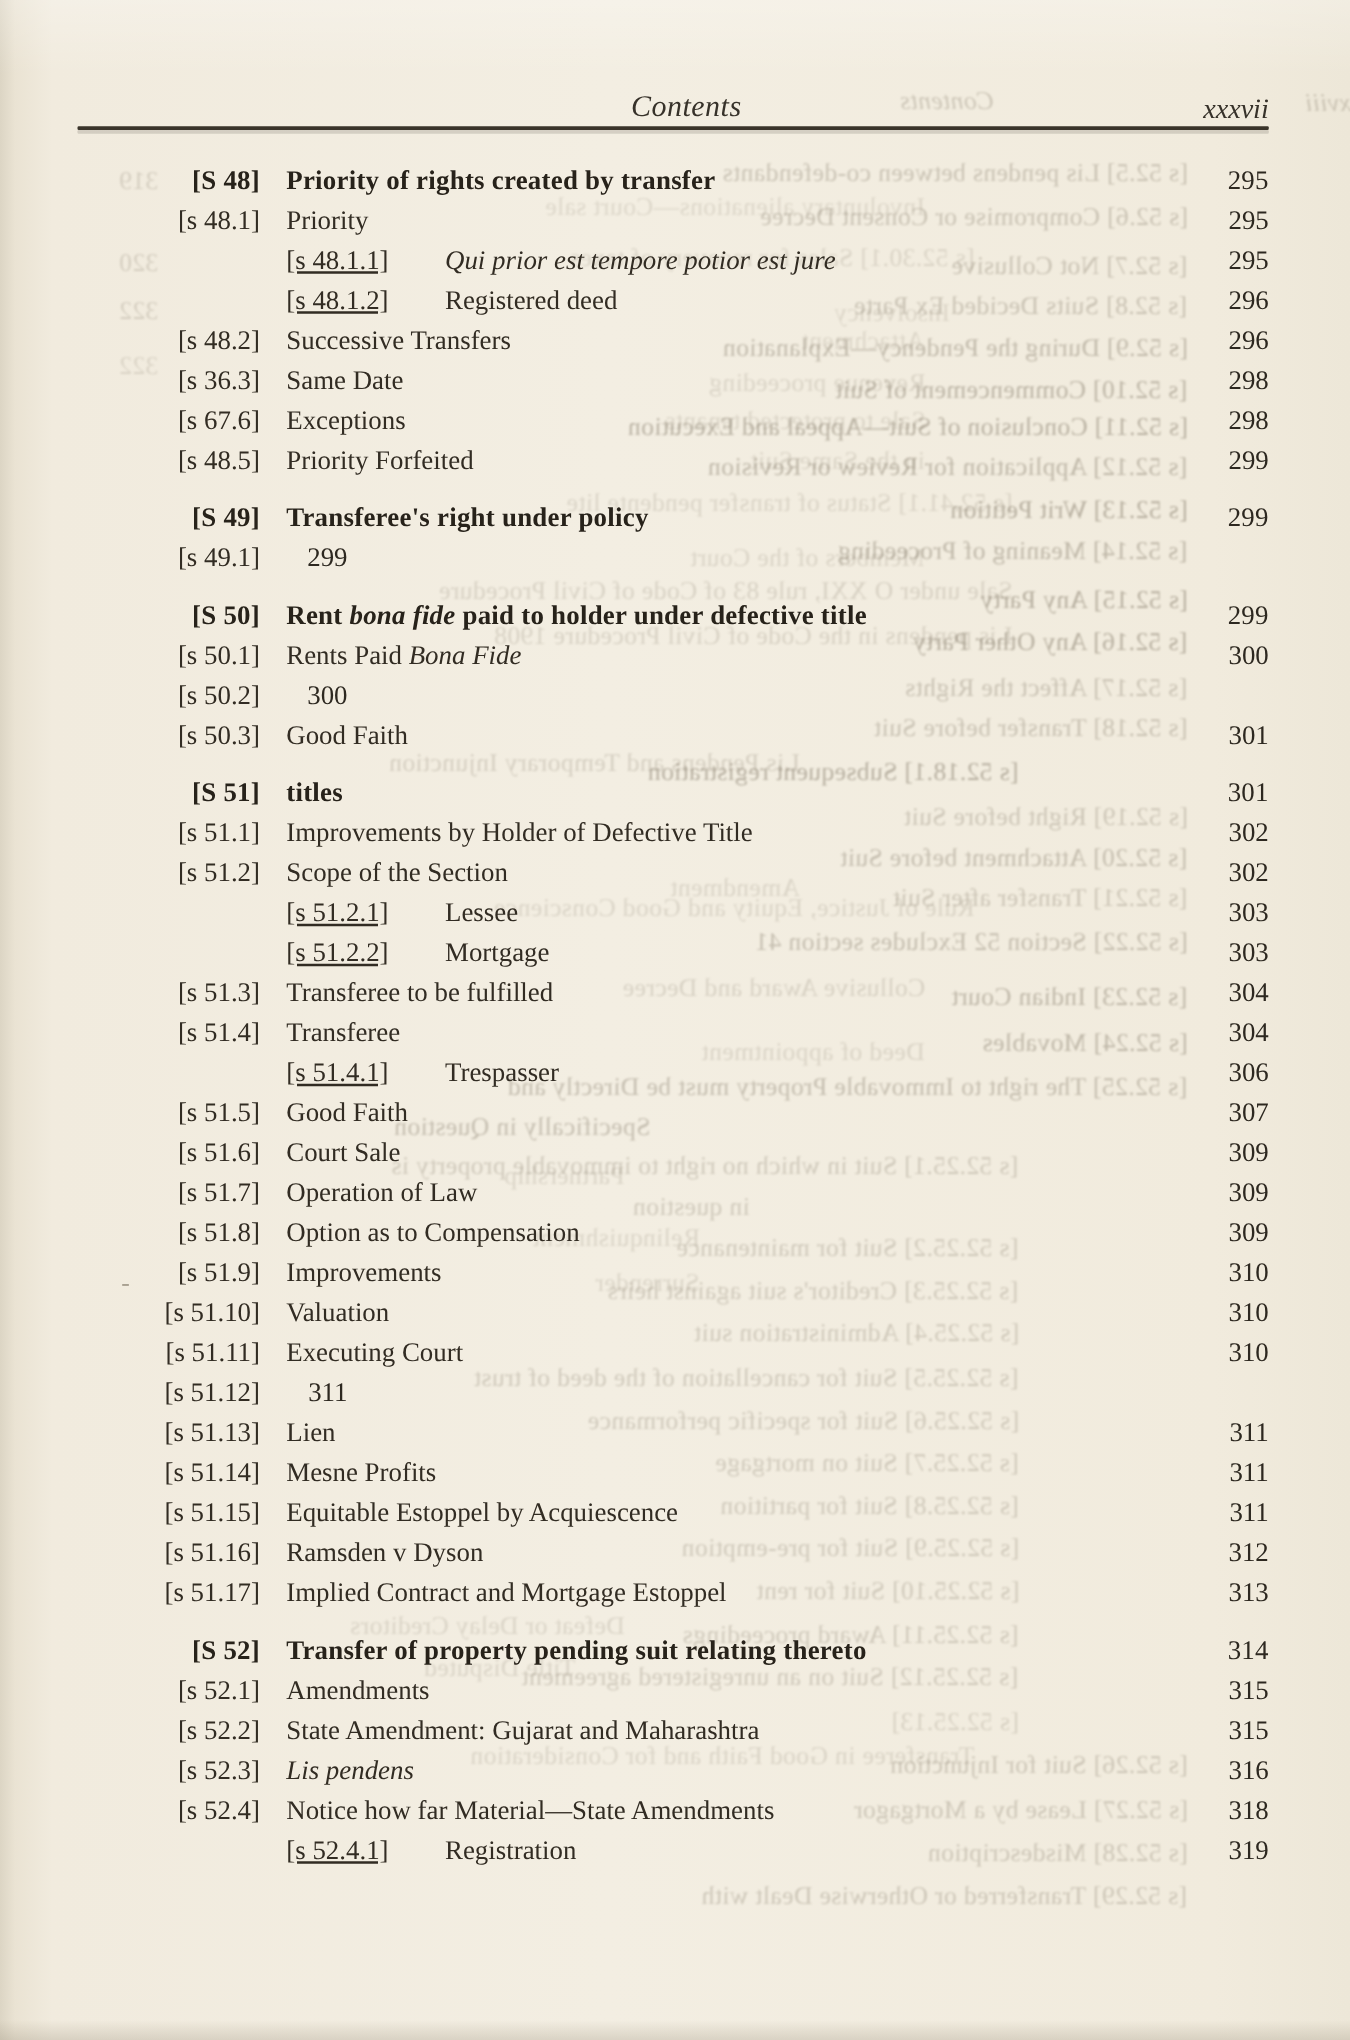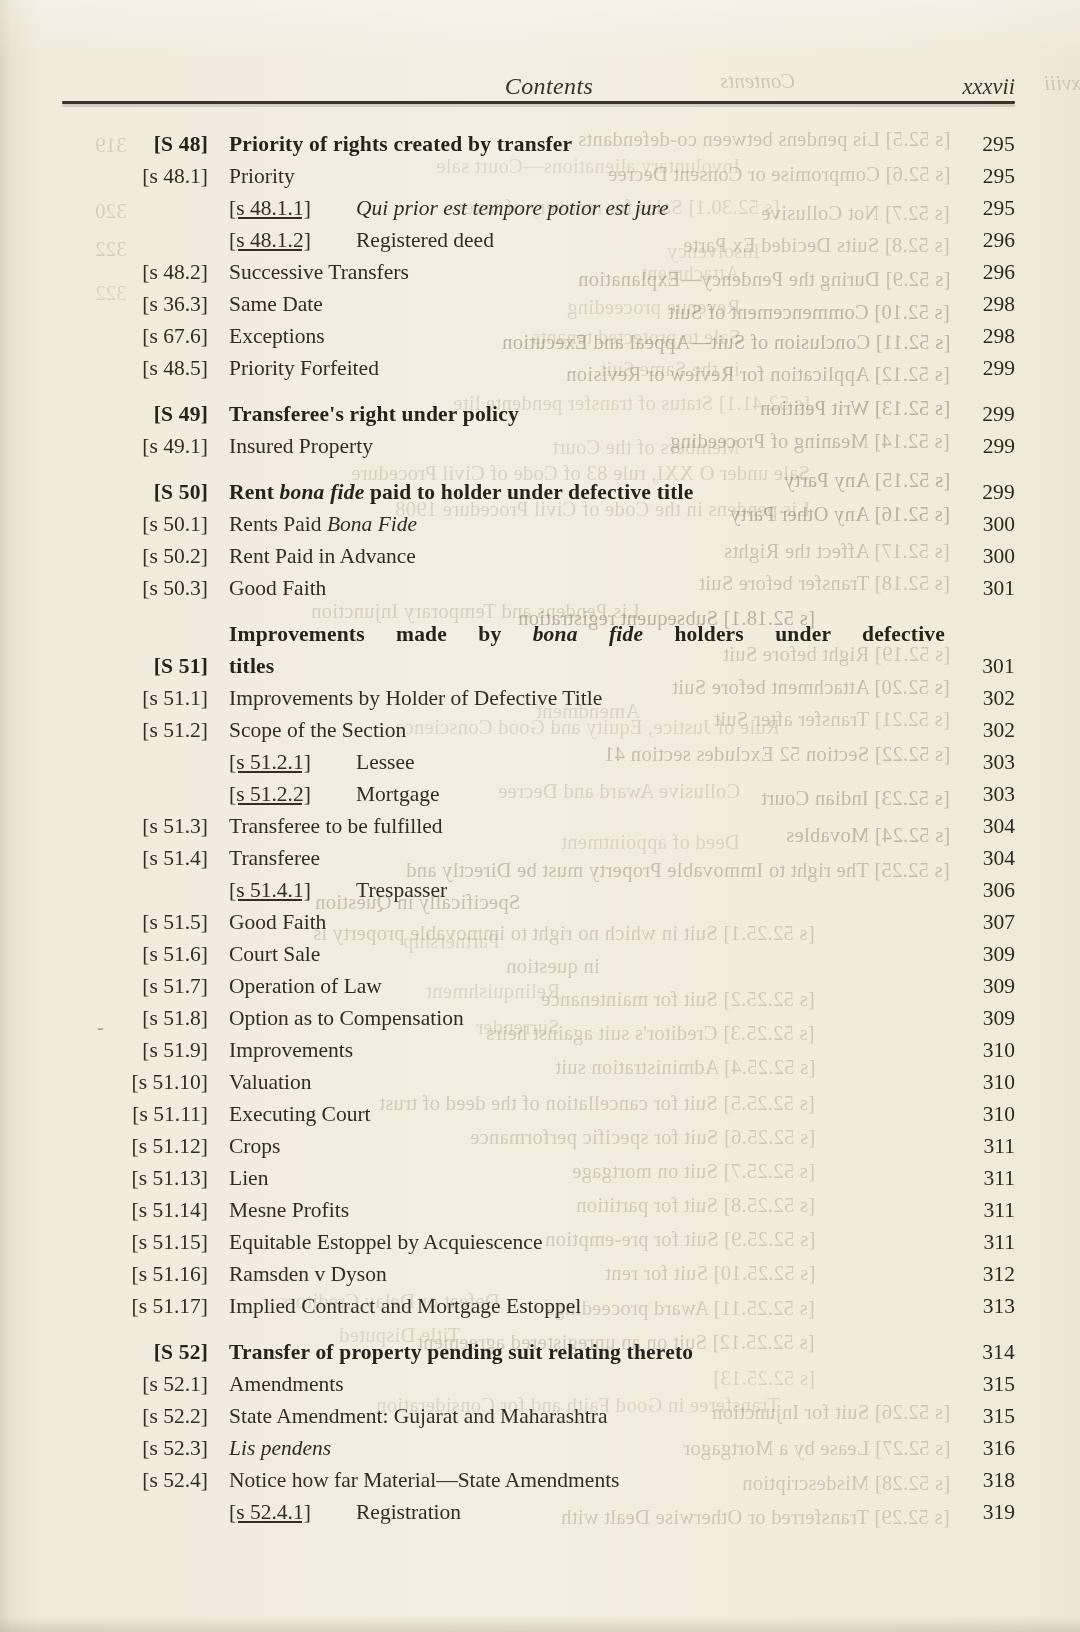--- a/index.html
+++ b/index.html
@@ -169,47 +169,44 @@
         <span class="title"><span>Priority Forfeited</span></span>
         <span class="pg">299</span>
       </div>
       <div class="row bold gap">
         <span class="num">[S 49]</span>
         <span class="title"><span>Transferee's right under policy</span></span>
         <span class="pg">299</span>
       </div>
       <div class="row">
         <span class="num">[s 49.1]</span>
-        <span class="title"><span>Insured Property</span></span>
         <span class="pg">299</span>
       </div>
       <div class="row bold gap">
         <span class="num">[S 50]</span>
         <span class="title"><span>Rent </span><i>bona fide</i><span> paid to holder under defective title</span></span>
         <span class="pg">299</span>
       </div>
       <div class="row">
         <span class="num">[s 50.1]</span>
         <span class="title"><span>Rents Paid </span><i>Bona Fide</i></span>
         <span class="pg">300</span>
       </div>
       <div class="row">
         <span class="num">[s 50.2]</span>
-        <span class="title"><span>Rent Paid in Advance</span></span>
         <span class="pg">300</span>
       </div>
       <div class="row">
         <span class="num">[s 50.3]</span>
         <span class="title"><span>Good Faith</span></span>
         <span class="pg">301</span>
       </div>
       <div class="row bold gap">
         <span class="num">[S 51]</span>
         <span class="title">
-          <span class="jline"><span>Improvements made by </span><i>bona fide</i><span> holders under defective</span></span>
           <span class="l2"><span>titles</span></span>
         </span>
         <span class="pg">301</span>
       </div>
       <div class="row">
         <span class="num">[s 51.1]</span>
         <span class="title"><span>Improvements by Holder of Defective Title</span></span>
         <span class="pg">302</span>
       </div>
       <div class="row">
@@ -272,21 +269,20 @@
         <span class="title"><span>Valuation</span></span>
         <span class="pg">310</span>
       </div>
       <div class="row">
         <span class="num">[s 51.11]</span>
         <span class="title"><span>Executing Court</span></span>
         <span class="pg">310</span>
       </div>
       <div class="row">
         <span class="num">[s 51.12]</span>
-        <span class="title"><span>Crops</span></span>
         <span class="pg">311</span>
       </div>
       <div class="row">
         <span class="num">[s 51.13]</span>
         <span class="title"><span>Lien</span></span>
         <span class="pg">311</span>
       </div>
       <div class="row">
         <span class="num">[s 51.14]</span>
         <span class="title"><span>Mesne Profits</span></span>

